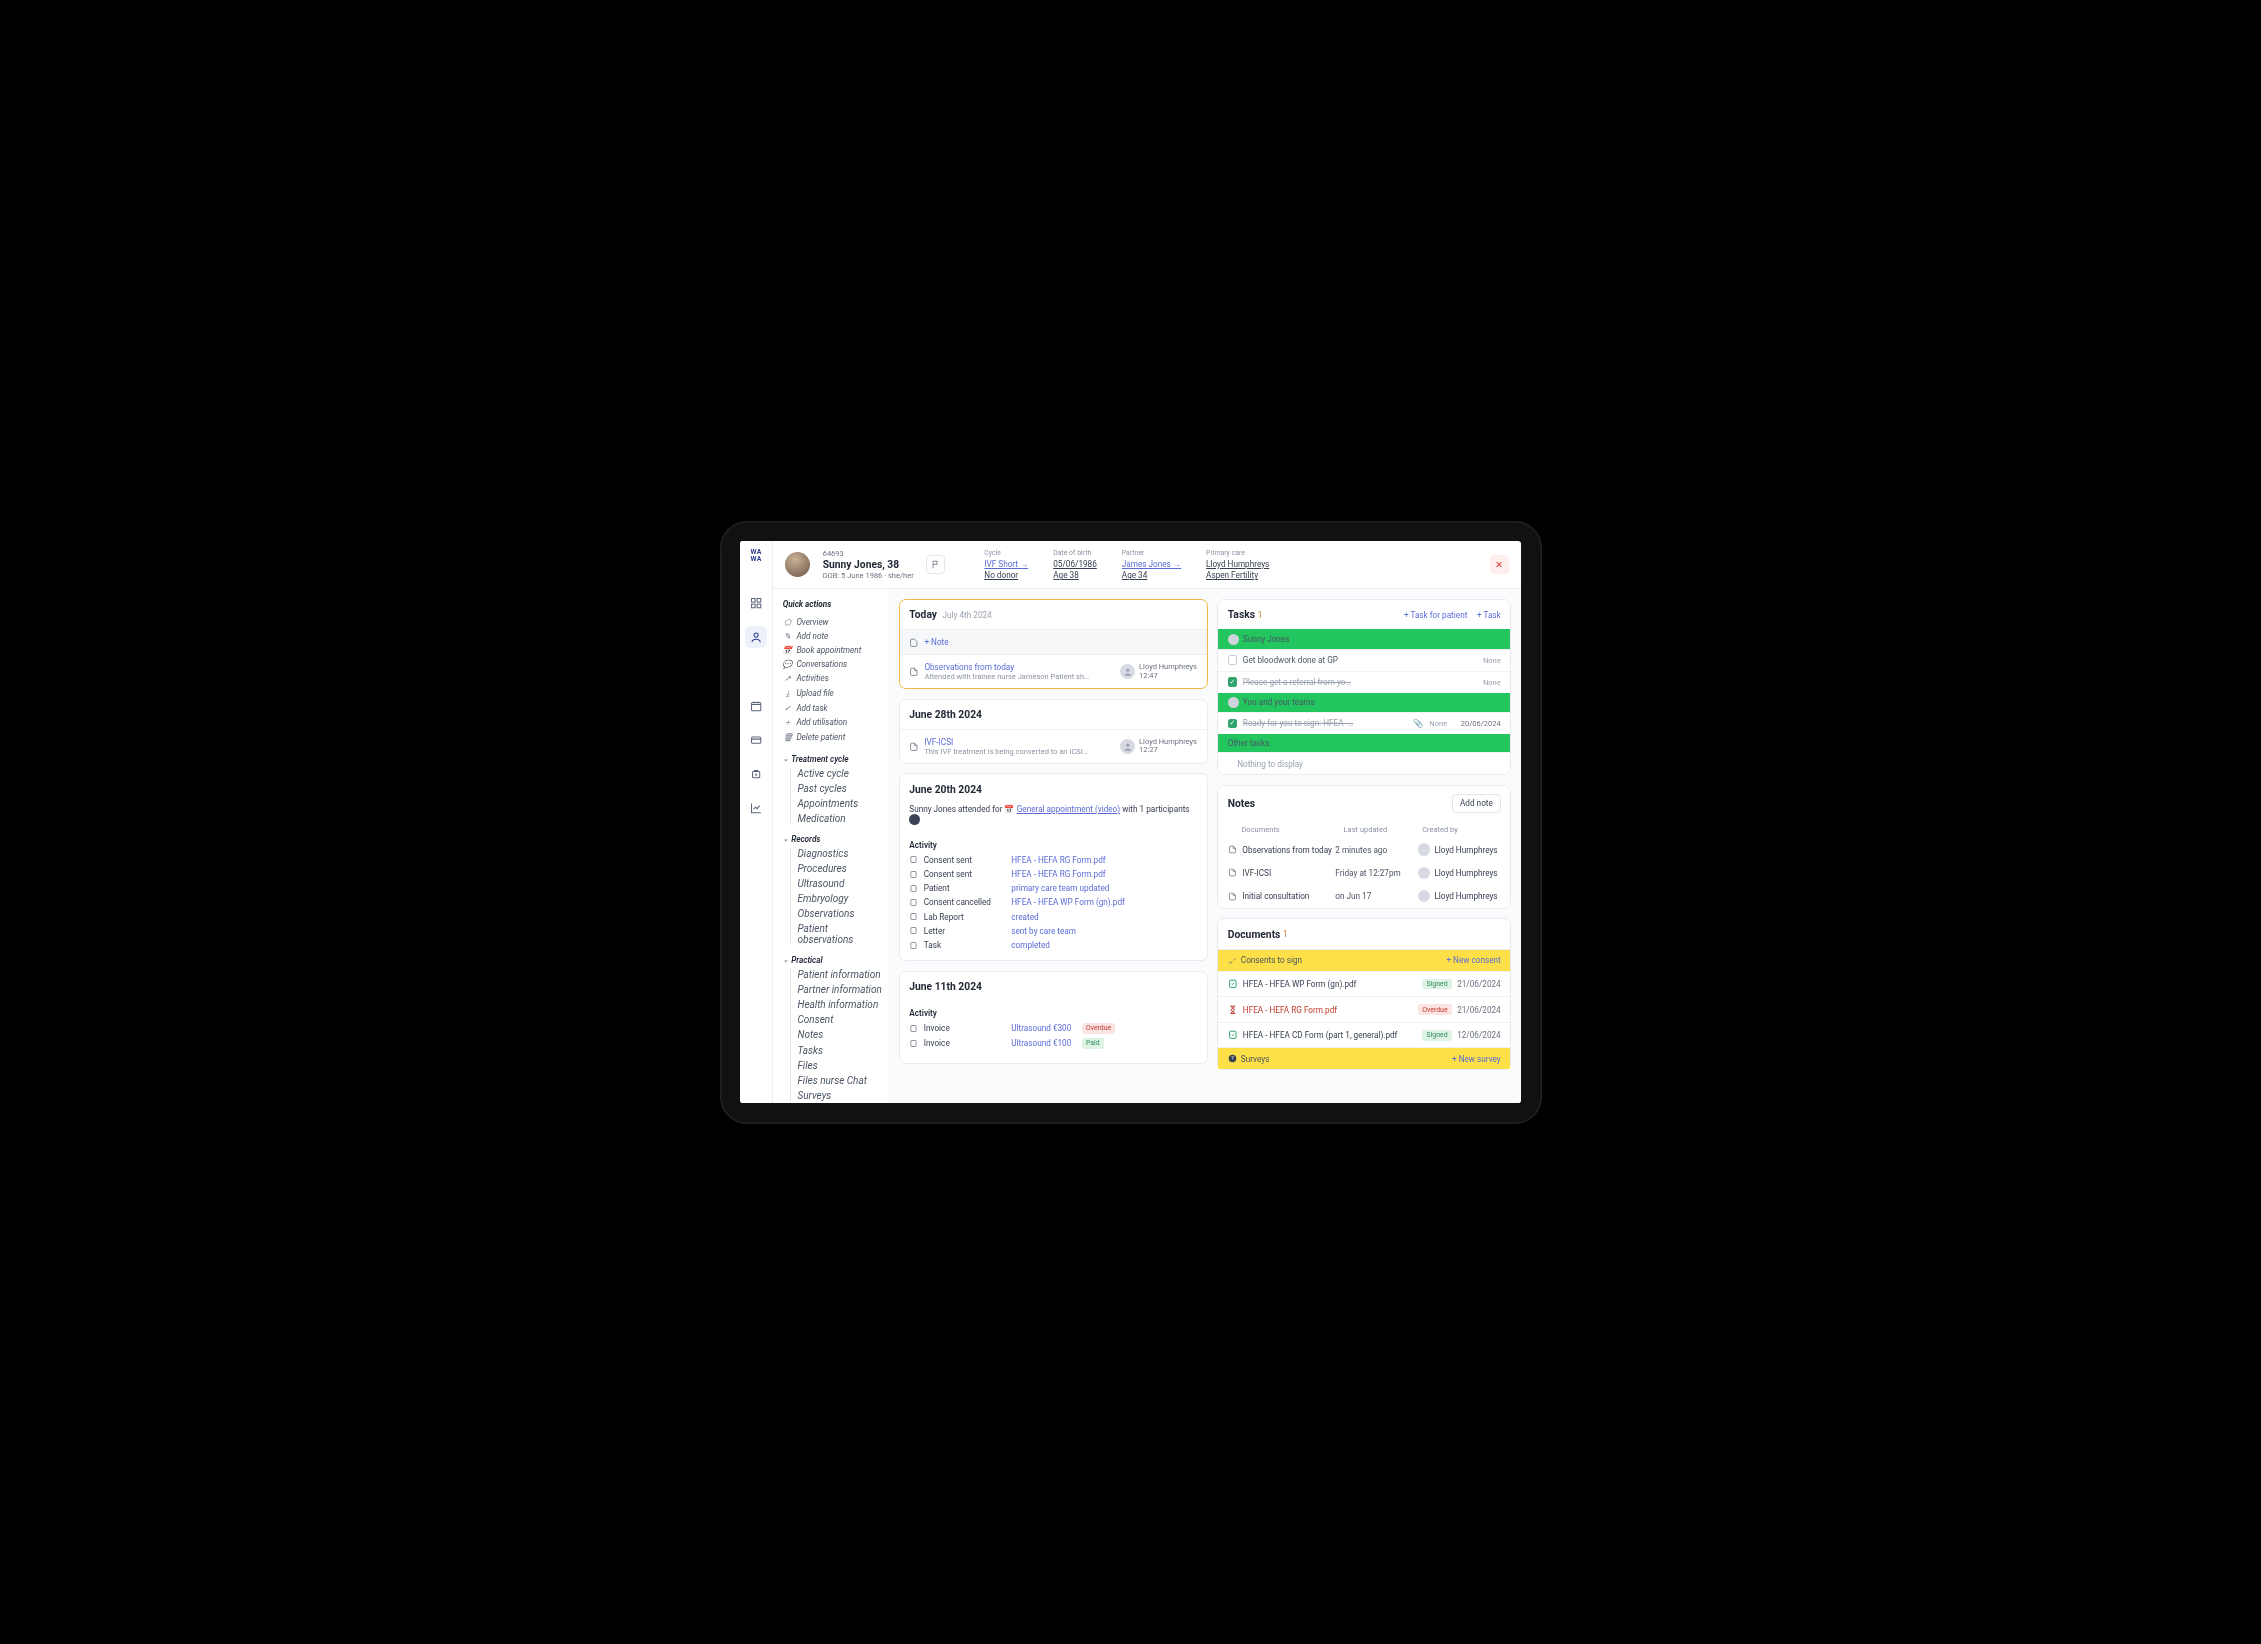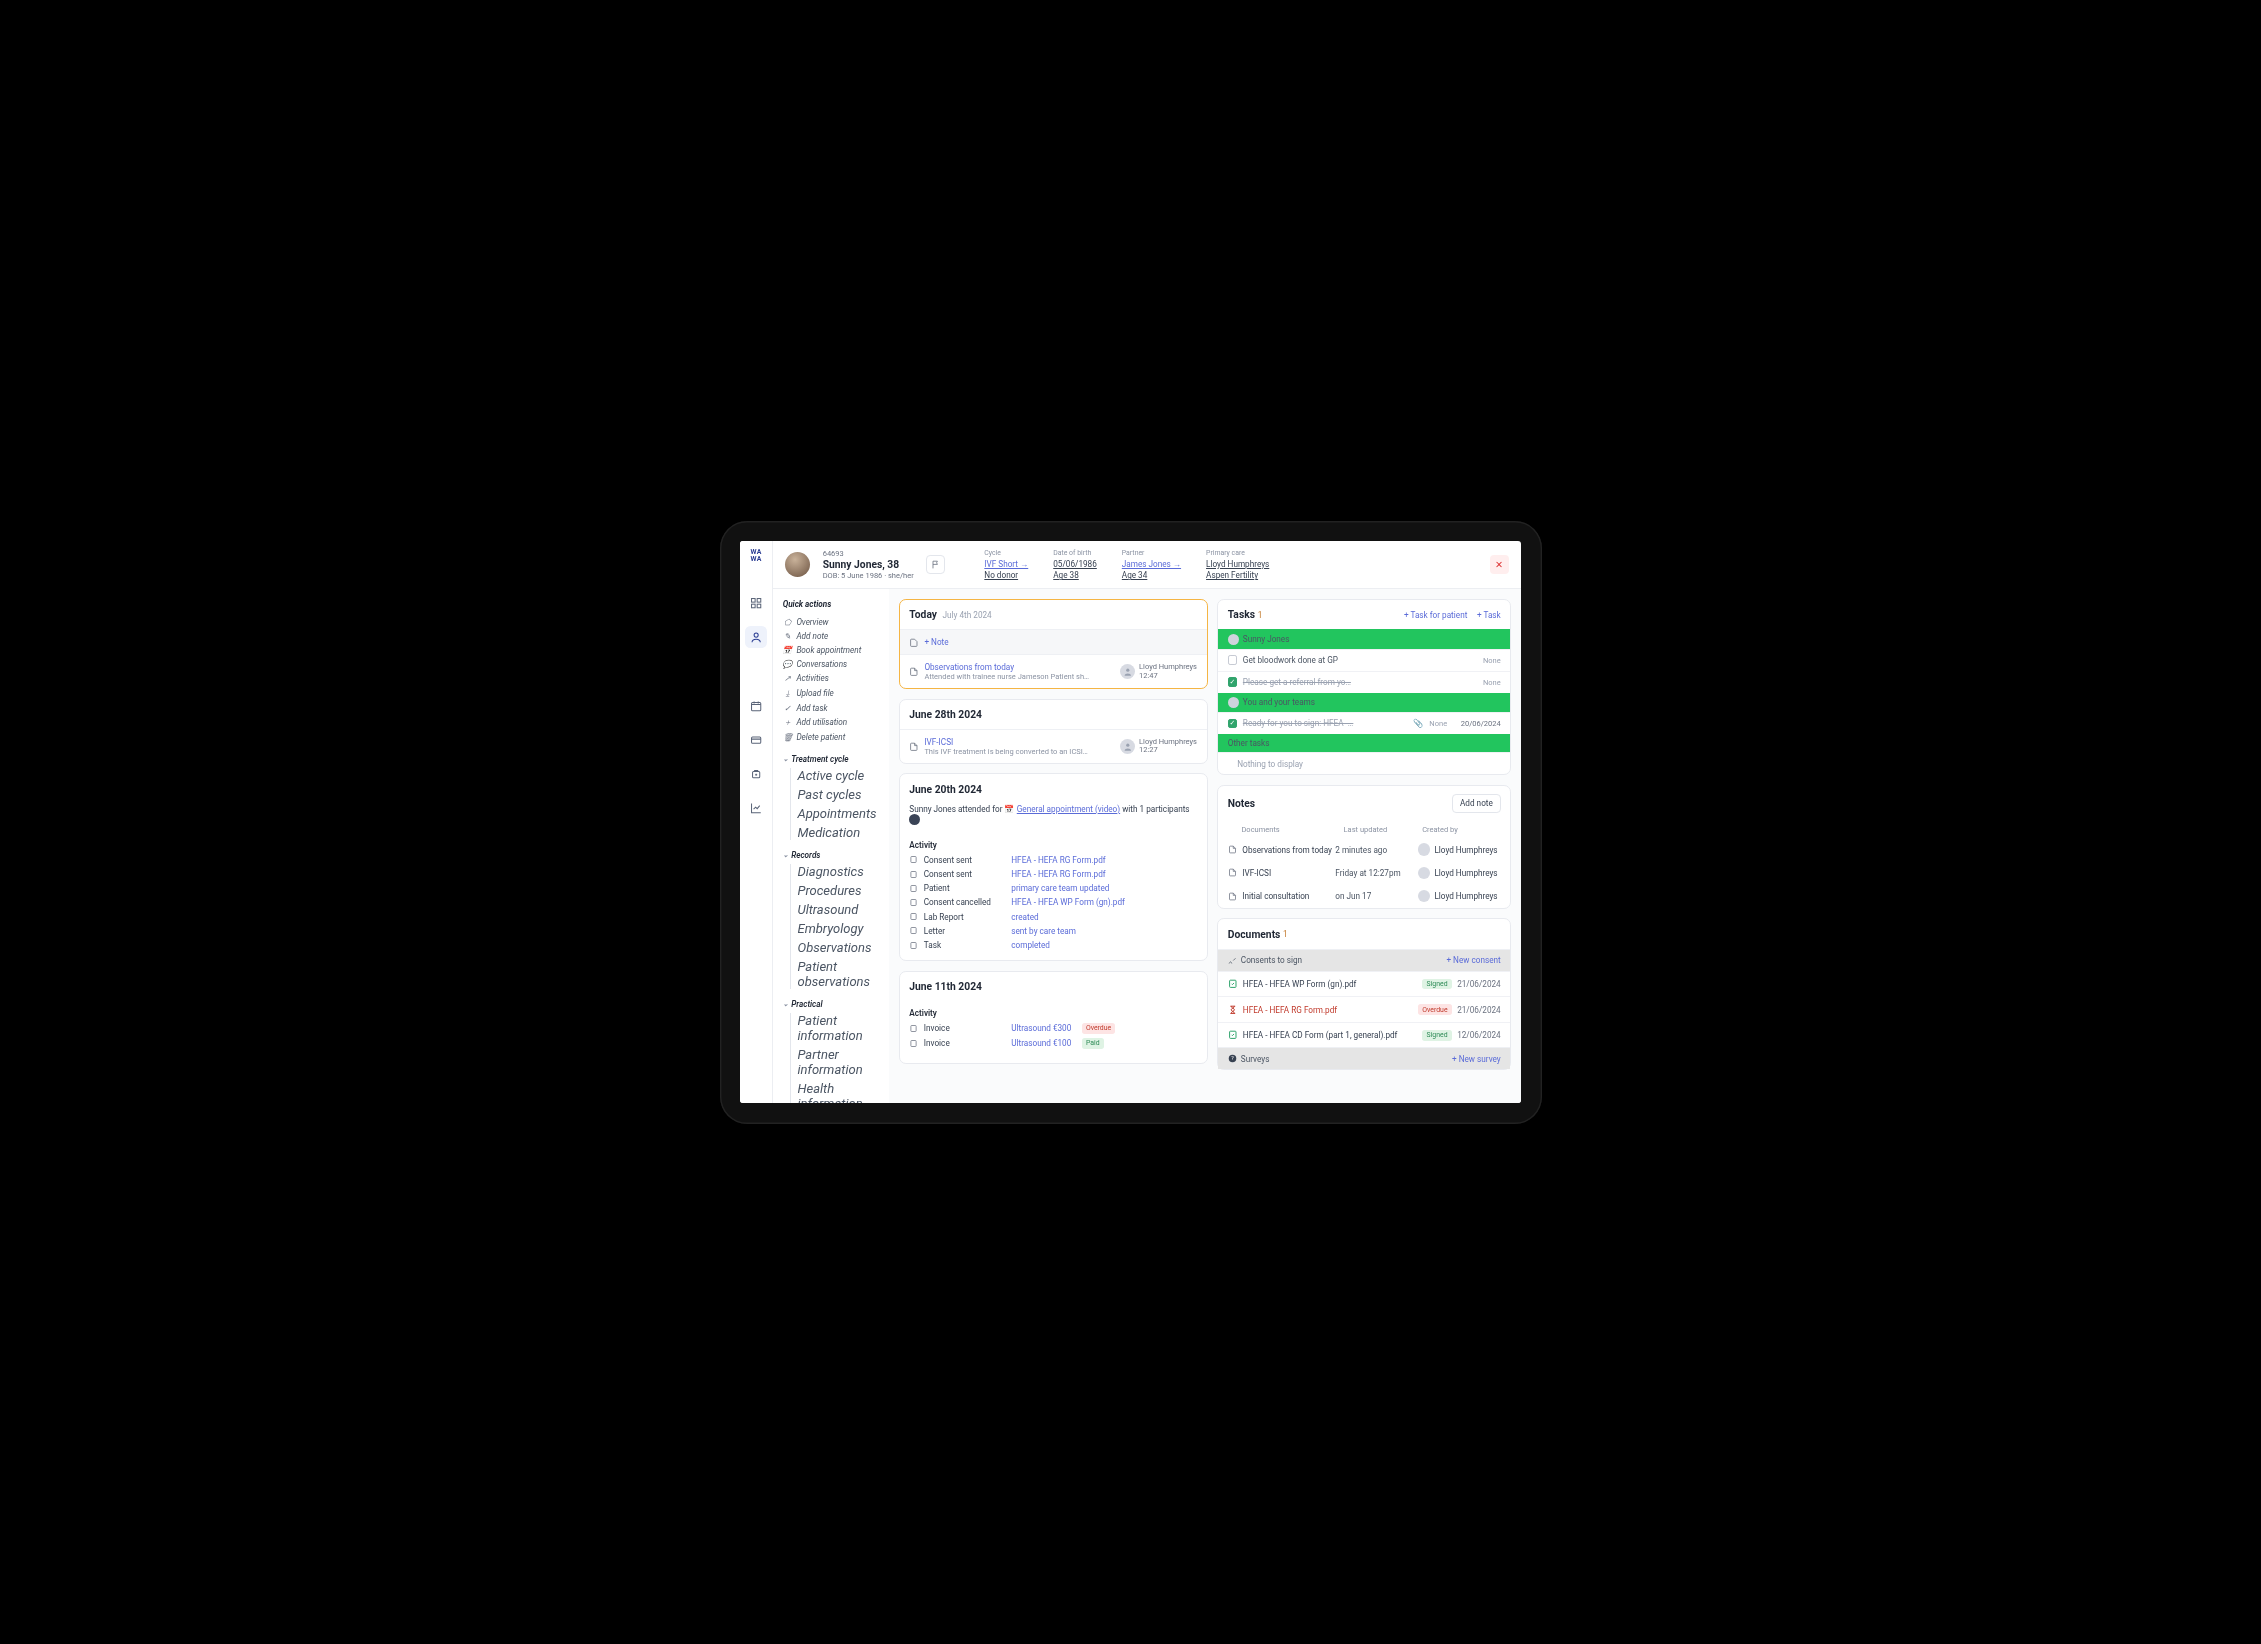--- a/index.html
+++ b/index.html
@@ -26,21 +26,21 @@
   .hcol-val.link { color:#5a6bd8; cursor:pointer; }
   .close-btn { margin-left:auto; width:19px;height:19px;border-radius:4.1px; background:#fee; color:#d33; display:flex;align-items:center;justify-content:center; cursor:pointer; font-size:9.6px;}
   .body { flex:1; display:flex; overflow:hidden; }
   .sidebar { width:116px; padding:9.6px 4.1px 9.6px 9.6px; overflow-y:auto; font-size:8.2px; color:#374151;font-style:italic; }
   .sb-head { font-weight:700; font-size:8.2px; margin-bottom:5.5px; color:#1f2633;}
   .sb-item { display:flex; align-items:center; gap:4.1px; padding:2.1px 0; cursor:pointer; color:#4b5563;}
   .sb-group { margin-top:9.6px; }
   .sb-group-head { font-weight:600; font-size:8.2px; color:#1f2633; display:flex;align-items:center;gap:2.7px; cursor:pointer;}
   .sb-group-head::before { content:"⌄"; font-size:6.9px; color:#8b93a3; }
   .sb-sub { margin-left:6.9px; border-left:0.7px solid #e3e6ec; padding-left:6.9px; margin-top:4.1px; display:flex;flex-direction:column;gap:4.1px;}
-  .sb-sub span { cursor:pointer; color:#4b5563; font-size:13px;}
+  .sb-sub span { cursor:pointer; color:#4b5563; font-size:10px;}
   .main { flex:1; display:flex; gap:9.6px; padding:9.6px; overflow:hidden; background:#fafbfc;}
   .col { display:flex; flex-direction:column; gap:9.6px; overflow-y:auto; }
   .col-left { flex:1.05; }
   .col-right { flex:1; }
   .card { background:#fff; border:0.7px solid #e8eaef; border-radius:6.9px; }
   .card.hl { border:1px solid #f5b544; }
   .card-head { padding:8.2px 9.6px; display:flex; align-items:baseline; gap:5.5px; }
   .card-title { font-size:10.3px; font-weight:700; color:#1f2633;}
   .card-sub { font-size:8.2px; color:#9aa2b1; }
   .card-body { padding:0 9.6px 8.2px; font-size:8.2px; color:#374151; }
@@ -81,21 +81,21 @@
   .task-text.done { text-decoration:line-through; color:#9aa2b1;}
   .task-meta { color:#9aa2b1; font-size:7.5px;}
   .paperclip { color:#9aa2b1; }
   .notes-head { display:flex;align-items:center;padding:8.2px 9.6px;}
   .btn-outline { margin-left:auto;border:0.7px solid #e3e6ec;background:#fff;padding:3.4px 6.9px;border-radius:4.1px;font-size:8.2px;cursor:pointer;color:#374151;}
   .tbl-head { display:flex; padding:4.1px 9.6px; font-size:7.5px; color:#8b93a3;}
   .tbl-head .c1{flex:1.3;padding-left:13.7px;} .tbl-head .c2{flex:1;} .tbl-head .c3{flex:1;}
   .tbl-row { display:flex; align-items:center; padding:5.5px 9.6px; font-size:8.2px; color:#374151;}
   .tbl-row .c1{flex:1.3;display:flex;gap:5.5px;align-items:center;} .tbl-row .c2{flex:1;color:#4b5563;} .tbl-row .c3{flex:1;display:flex;gap:4.1px;align-items:center;}
   .tbl-row svg{width:9px;height:9px;color:#6b7280;}
-  .doc-group { background:#e5e5e5; padding:5.5px 9.6px; font-size:8.2px; display:flex;align-items:center; border-top:0.7px solid #eef0f4;}
+  .doc-group { background:#fde047; padding:5.5px 9.6px; font-size:8.2px; display:flex;align-items:center; border-top:0.7px solid #eef0f4;}
   .doc-group .gl { display:flex;align-items:center;gap:4.1px;color:#4b5563;}
   .doc-group .gr { margin-left:auto; color:#5a6bd8; cursor:pointer;}
   .doc-row { display:flex;align-items:center;gap:5.5px;padding:6.9px 9.6px;font-size:8.2px;border-top:0.7px solid #f0f1f5;}
   .doc-row .di { width:9.6px;height:9.6px;}
   .doc-row .dn { flex:1; color:#374151;}
   .doc-row .dn.red{color:#c0392b;}
   .doc-row .dd { color:#6b7280; font-size:8.2px;}
   .di.green{color:#30a46c;} .di.red{color:#c0392b;}
   ::-webkit-scrollbar{width:4.1px} ::-webkit-scrollbar-thumb{background:#d7dae2;border-radius:2.1px}
 </style>

